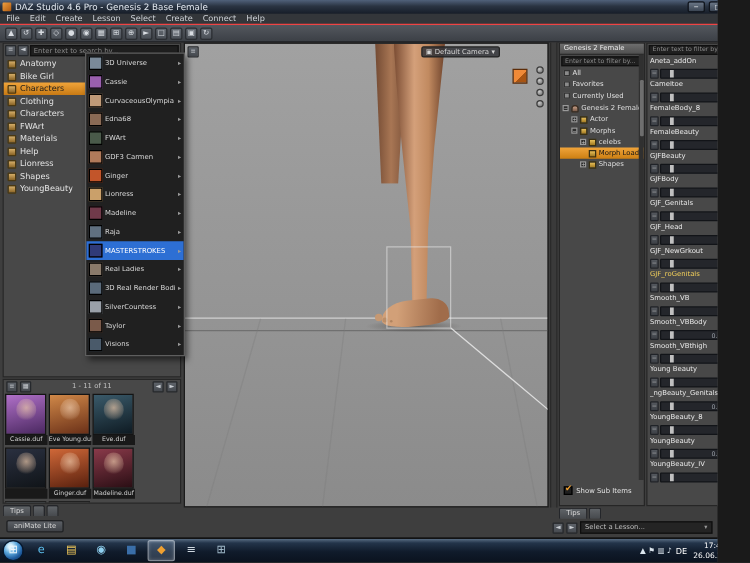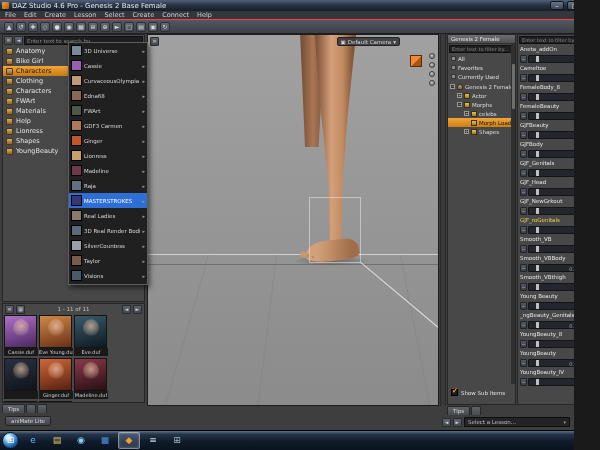--- a/index.html
+++ b/index.html
@@ -684,15 +684,29 @@
         <div class="ticon active">
           <span class="tglyph" style="color: rgb(240, 160, 48);">◆</span>
         </div>
         <div class="ticon">
           <span class="tglyph" style="color: rgb(207, 216, 224);">≡</span>
         </div>
         <div class="ticon">
           <span class="tglyph" style="color: rgb(159, 184, 200);">⊞</span>
         </div>
       </div>
+    <div class="tray">
+      <span class="tray-ics">
+          <span class="tray-ic">▲</span>
+          <span class="tray-ic">⚑</span>
+          <span class="tray-ic">▥</span>
+          <span class="tray-ic">♪</span>
+        </span>
+      <span class="lang">DE</span>
+      <div class="clock">
+        <div>17:46</div>
+        <div>26.06.2014</div>
+      </div>
+      <span class="show-desktop"></span>
+    </div>
   </div>
 
 </div>
 
 </body></html>

